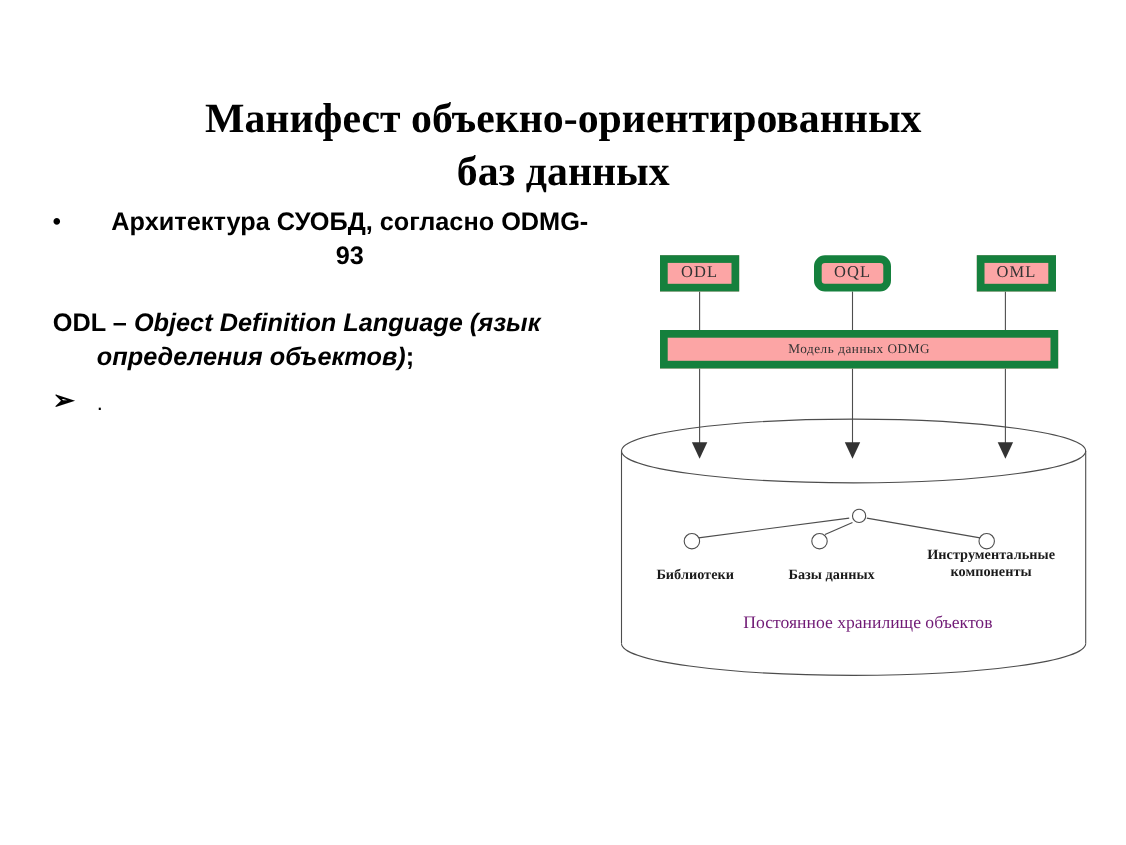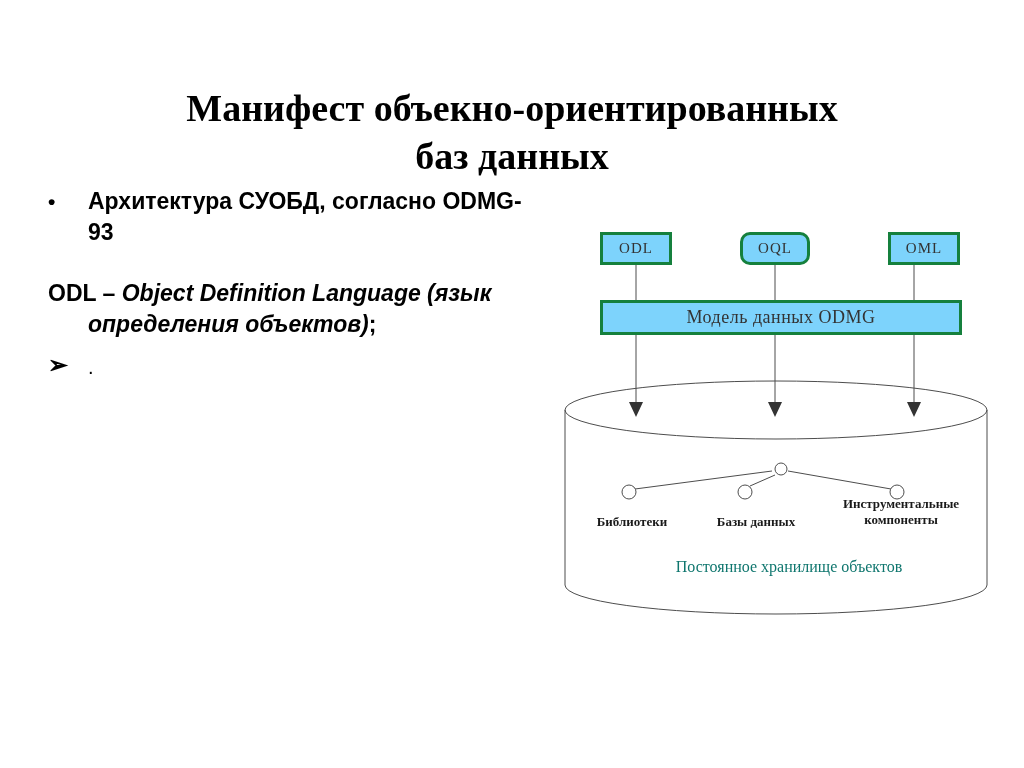--- a/index.html
+++ b/index.html
@@ -34,21 +34,21 @@
     font-size: 23px;
     line-height: 31px;
     font-weight: 700;
   }
   .bullet-item { display: flex; }
   .bullet-char {
     width: 40px;
     flex: 0 0 40px;
     font-size: 21px;
   }
-  .bullet-text { width: 460px; }
+  .bullet-text { width: 460px; text-align: center; }
 
   .defs { margin-top: 30px; }
   .def-line2 { padding-left: 40px; }
   .ital { font-style: italic; }
 
   .arrow-item {
     margin-top: 12px;
     display: flex;
     align-items: flex-start;
   }
@@ -65,52 +65,52 @@
     position: absolute;
     left: 560px; top: 220px;
     width: 440px; height: 400px;
     font-family: "Liberation Serif", serif;
     color: #333333;
   }
   .diagram svg { position: absolute; left: 0; top: 0; }
 
   .dbox {
     position: absolute;
-    border: 3px solid #15803d;
-    background: #7dd3fc;
+    border: 7px solid #15803d;
+    background: #fca5a5;
     display: flex; align-items: center; justify-content: center;
     font-size: 15px;
     letter-spacing: 1px;
     color: #333333;
   }
   .dbox-odl { left: 40px;  top: 12px; width: 72px; height: 33px; }
   .dbox-oql { left: 180px; top: 12px; width: 70px; height: 33px; border-radius: 10px; }
   .dbox-oml { left: 328px; top: 12px; width: 72px; height: 33px; }
   .dbox-model {
     left: 40px; top: 80px; width: 362px; height: 35px;
-    font-size: 18px; letter-spacing: 0.5px;
+    font-size: 12px; letter-spacing: 0.5px;
   }
 
   .leaf-label {
     position: absolute;
     text-align: center;
     font-size: 13px;
     font-weight: 700;
     line-height: 16px;
     color: #1a1a1a;
   }
   .leaf-lib   { left: 12px;  top: 294px; width: 120px; }
   .leaf-db    { left: 136px; top: 294px; width: 120px; }
   .leaf-tools { left: 266px; top: 276px; width: 150px; }
   .storage-caption {
     position: absolute;
     left: 79px; top: 338px; width: 300px;
     text-align: center;
     font-size: 16px;
-    color: #0f766e;
+    color: #701a75;
   }
 </style>
 </head>
 <body>
 
 <h1 class="slide-title">
   <div>Манифест объекно-ориентированных</div>
   <div>баз данных</div>
 </h1>
 

